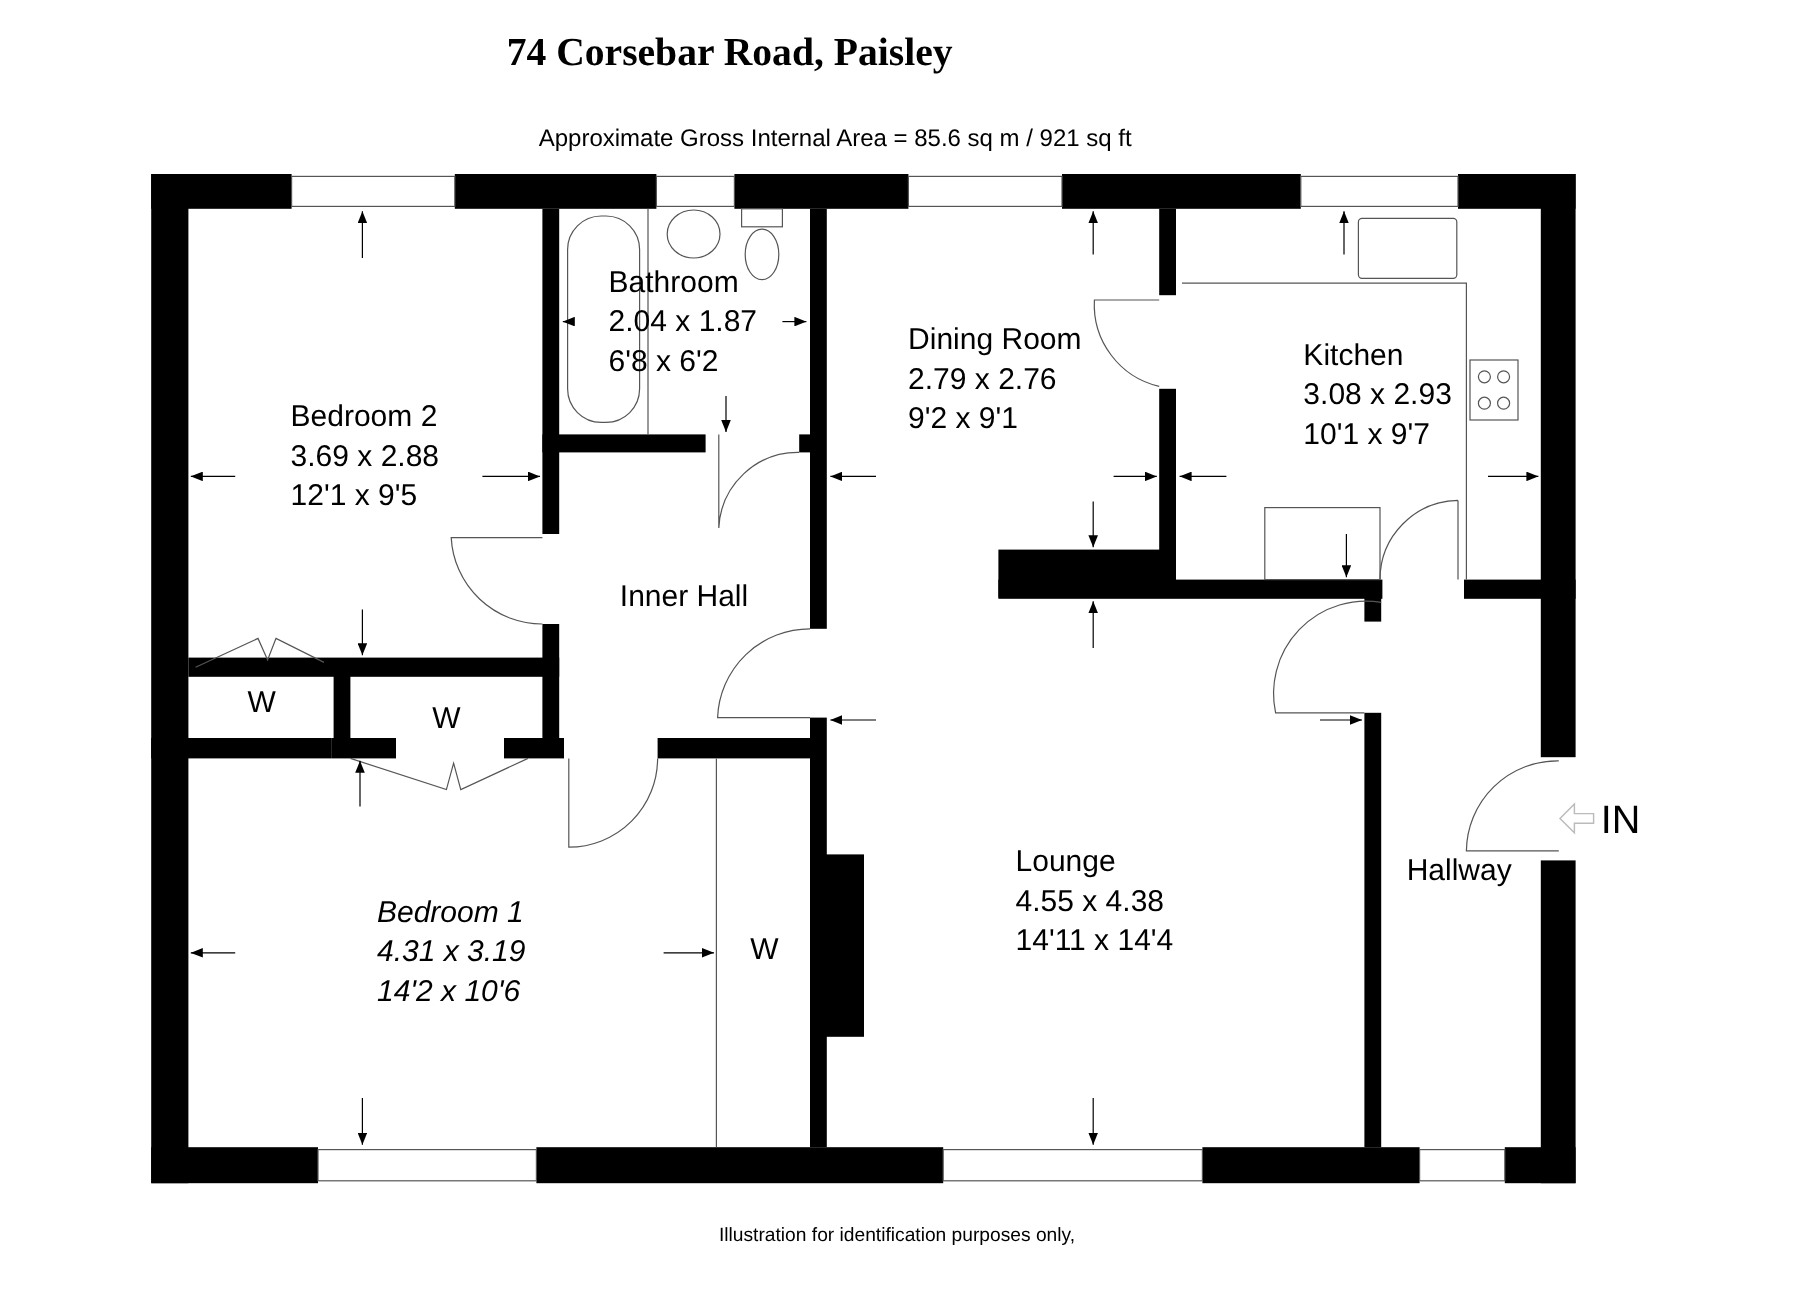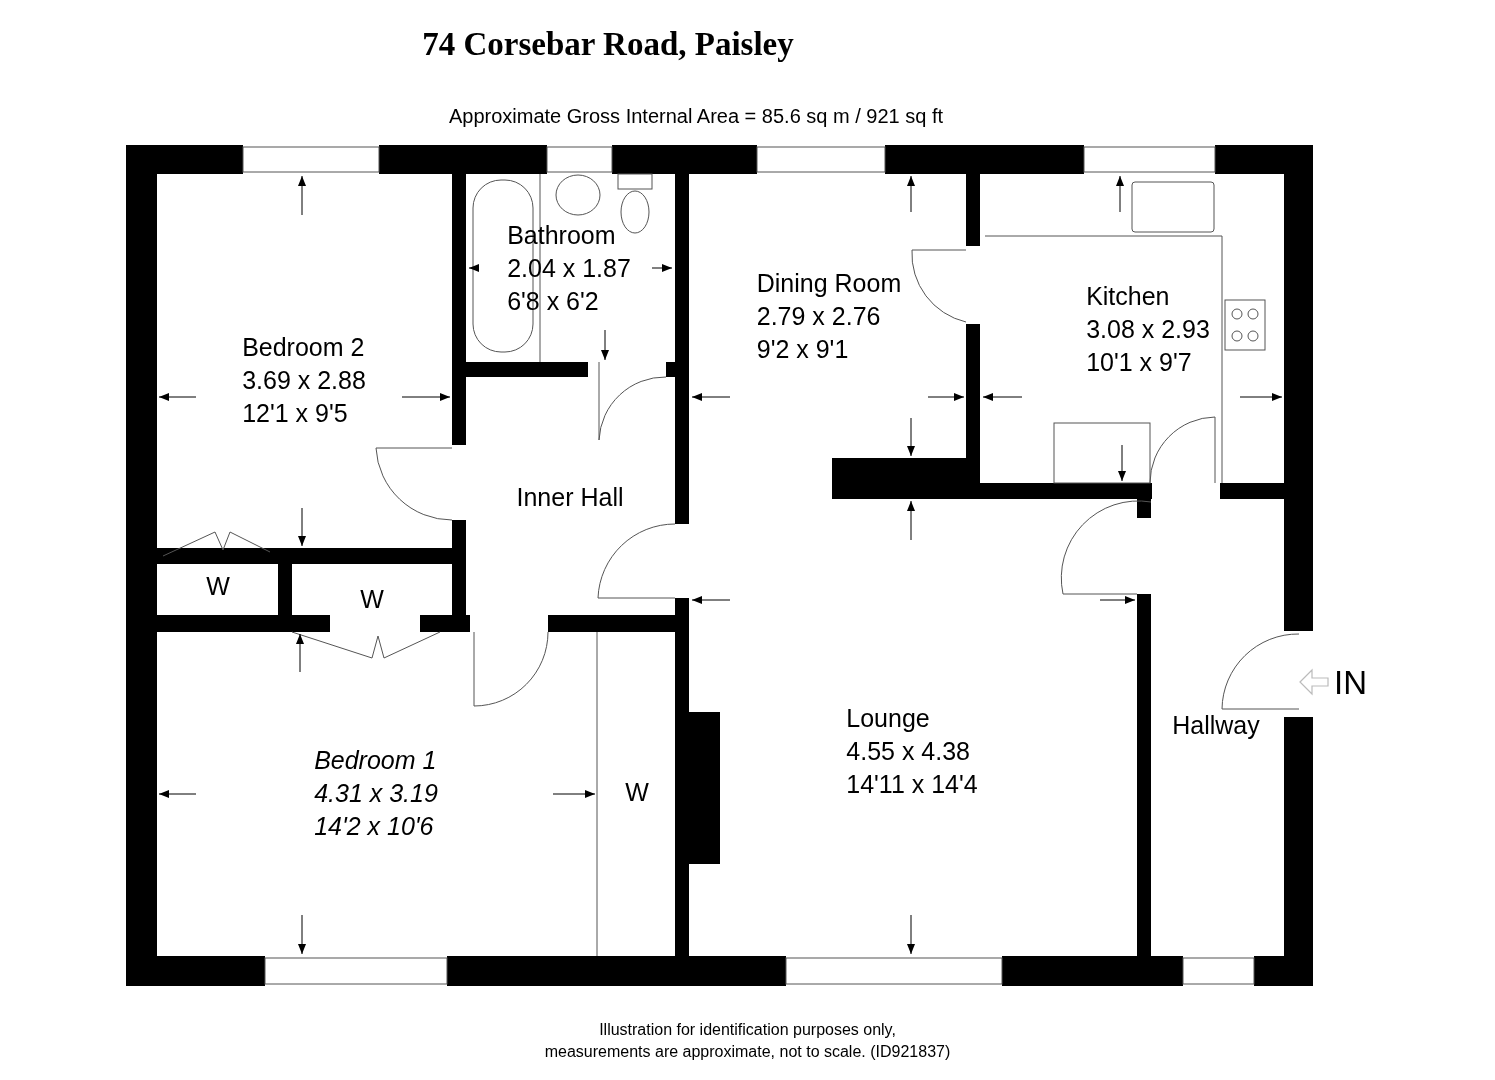--- a/index.html
+++ b/index.html
@@ -166,14 +166,13 @@
 </div>
 
 <div class="w" style="left:218px;top:586px;">W</div>
 <div class="w" style="left:372px;top:599px;">W</div>
 <div class="w" style="left:637px;top:792px;">W</div>
 
 <div class="in" style="left:1334px;top:664px;">IN</div>
 
 <div class="footer">
   <div>Illustration for identification purposes only,</div>
-  <div>measurements are approximate, not to scale. (ID921837)</div>
 </div>
 
 </body></html>

